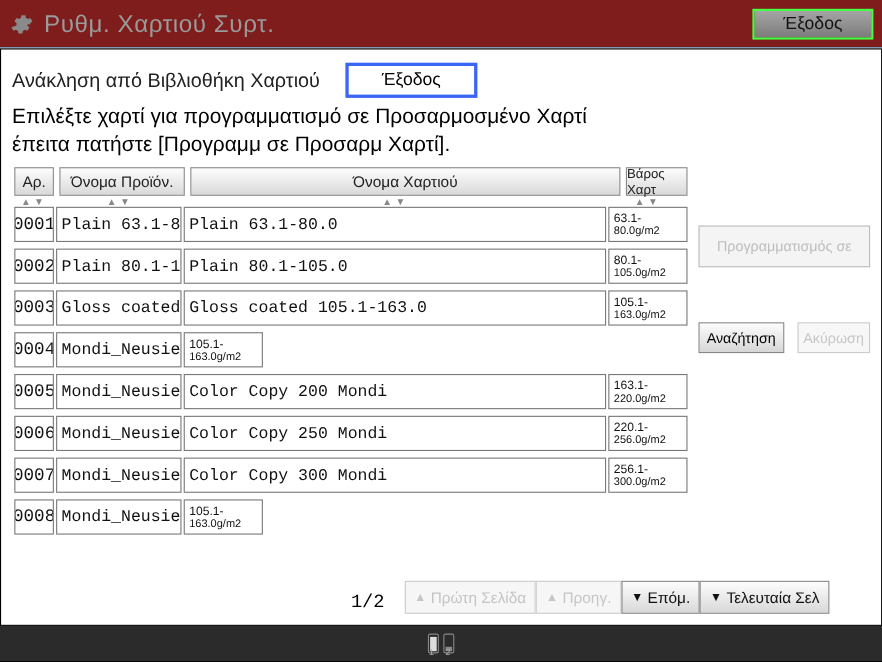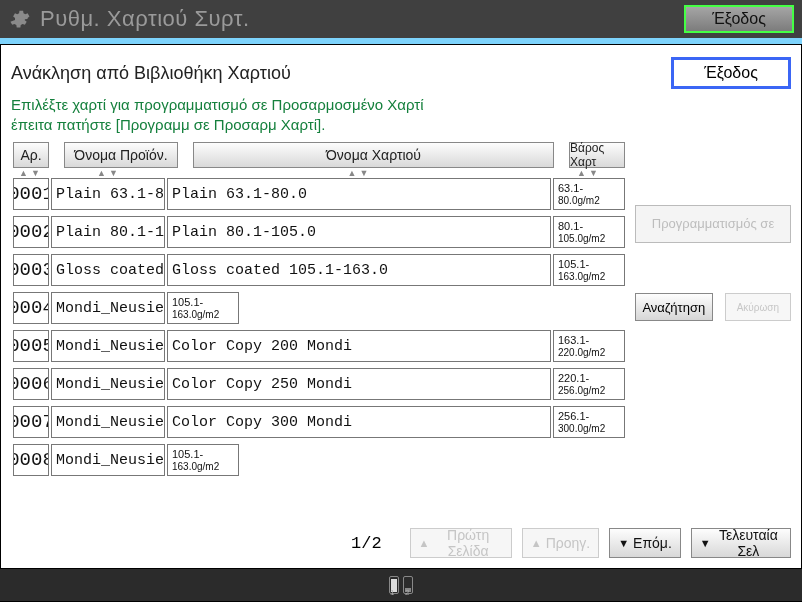--- a/index.html
+++ b/index.html
@@ -1,56 +1,56 @@
 <!DOCTYPE html>
 <html><head>
 <meta charset="utf-8">
 <style>
   * { box-sizing: border-box; margin: 0; padding: 0; }
   html, body { width: 802px; height: 602px; overflow: hidden; font-family: Arial, Helvetica, sans-serif; background:#000; }
 
-  .topbar { height: 44px; background:#404040; display:flex; align-items:center; padding:0 8px; border-bottom:6px solid #7dd3fc; }
+  .topbar { height: 44px; background:#7f1d1d; display:flex; align-items:center; padding:0 8px; border-bottom:1px solid #7dd3fc; }
   .gear { width:22px; height:22px; color:#888; margin-right:10px; display:flex; align-items:center; justify-content:center; }
   .topbar-title { color:#9a9a9a; font-size:22px; letter-spacing:0.5px; flex:1; }
   .btn-top-exit { width:110px; height:28px; background:linear-gradient(#a5a5a5,#7c7c7c); border:2px solid #44ff44; color:#111; font-size:16px; cursor:pointer; }
 
   .content { background:#fff; height:525px; position:relative; padding:12px 10px 10px 10px; border:1px solid #000;}
-  .sub-header { display:flex; align-items:center; justify-content:space-between; margin-bottom:6px;gap:23px; }
+  .sub-header { display:flex; align-items:center; margin-bottom:6px;gap:23px; }
   .sub-title { font-size:18px; color:#222; }
   .btn-exit2 { width:120px; height:32px; background:#fff; border:3px solid #3b66f5; color:#000; font-size:16px; cursor:pointer; }
 
-  .instructions { font-size:15px; color:#15803d; line-height:1.3; margin-bottom:8px; }
+  .instructions { font-size:19px; color:#000000; line-height:1.3; margin-bottom:8px; }
 
   .table-wrap { }
-  .thead-row { display:flex; gap:15px; padding:0 2px; }
+  .thead-row { display:flex; gap:5px; padding:0 2px; }
   .th { background:linear-gradient(#fdfdfd,#d9d9d9); border:1px solid #888; height:26px; display:flex; align-items:center; justify-content:center; font-size:14px; color:#222; position:relative; }
   .th.no { width:36px; }
   .th.prod { width:114px; }
   .th.name { flex:1; }
   .th.weight { width:56px; font-size:12px; }
   .sort-row { display:flex; gap:3px; padding:0 2px; height:10px; }
   .sort { display:flex; align-items:center; justify-content:center; color:#888; font-size:9px; letter-spacing:3px; }
   .sort.no { width:36px; } .sort.prod{width:114px;} .sort.name{flex:1;} .sort.weight{width:72px;}
 
   .rows { padding:0 2px; }
   .row { display:flex; gap:2px; margin-bottom:6px; cursor:pointer; }
   .cell { border:1px solid #777; height:32px; display:flex; align-items:center; padding:0 4px; font-size:15px; font-family: "Courier New", monospace; color:#111; background:#fff; overflow:hidden; white-space:nowrap; }
-  .cell.no { width:36px; justify-content:center; font-size:19px;}
+  .cell.no { width:36px; justify-content:center; font-size:16px;}
   .cell.prod { width:114px; }
   .cell.name { flex:1; }
   .cell.weight { width:72px; font-size:11px; line-height:1.1; flex-direction:column; align-items:flex-start; justify-content:center; font-family:Arial, sans-serif;}
   .cell.weight .w2 { font-size:10px; }
 
   .right-col { position:absolute; left:634px; top:160px; width:156px; }
   .btn-disabled { width:156px; height:38px; border:1px solid #bbb; background:#f4f4f4; color:#bdbdbd; font-size:13px; line-height:1.2; margin-bottom:50px; }
   .row-btns2 { display:flex; gap:12px; }
   .btn-search { width:82px; height:28px; background:linear-gradient(#fdfdfd,#d6d6d6); border:1px solid #888; font-size:13px; cursor:pointer; }
-  .btn-cancel { width:70px; height:28px; border:1px solid #ccc; background:#f7f7f7; color:#c7c7c7; font-size:10px; }
-
-  .pager { position:absolute; left:30px; bottom:10px; right:10px; display:flex; align-items:center; gap:10px; }
+  .btn-cancel { width:70px; height:28px; border:1px solid #ccc; background:#f7f7f7; color:#c7c7c7; font-size:13px; }
+
+  .pager { position:absolute; left:8px; bottom:10px; right:10px; display:flex; align-items:flex-end; }
   .pg-spacer { flex:0 0 310px; }
   .pg-count { font-size:17px; font-family:"Courier New",monospace; margin-right:18px;}
   .pg-btn { height:30px; border:1px solid #888; font-size:14px; padding:0 8px; display:flex; align-items:center; gap:4px; }
   .pg-btn.disabled { background:#f6f6f6; color:#c5c5c5; border-color:#ccc;}
   .pg-btn.enabled { background:linear-gradient(#fdfdfd,#d8d8d8); color:#111; cursor:pointer;}
   .tri { font-size:11px; }
 
   .footer { height:32px; background:#2b2b2b; display:flex; align-items:center; justify-content:center; gap:2px;}
   .tank { width:10px; height:18px; border:1px solid #888; border-radius:2px; position:relative;}
   .tank.full::after { content:''; position:absolute; left:1px; right:1px; bottom:1px; top:2px; background:#ddd;}

